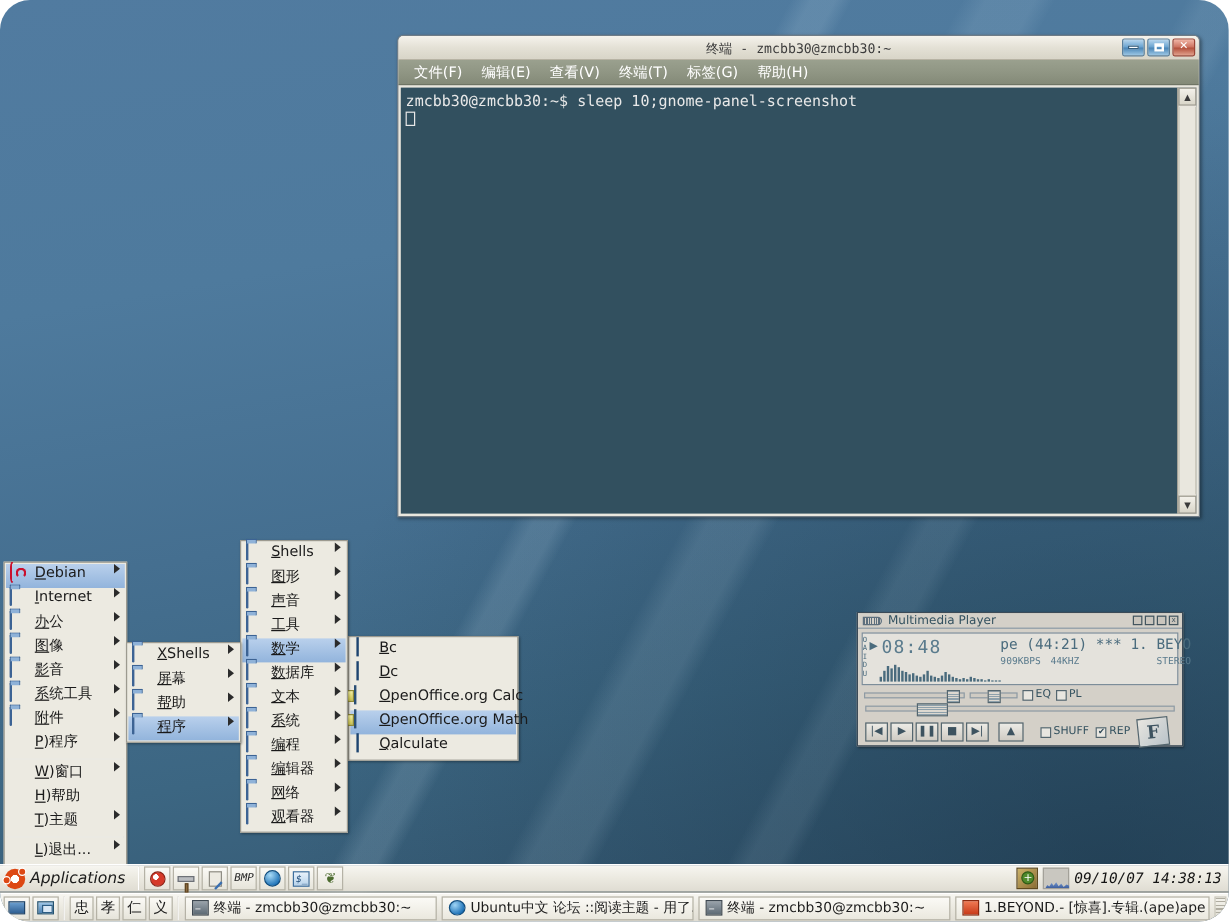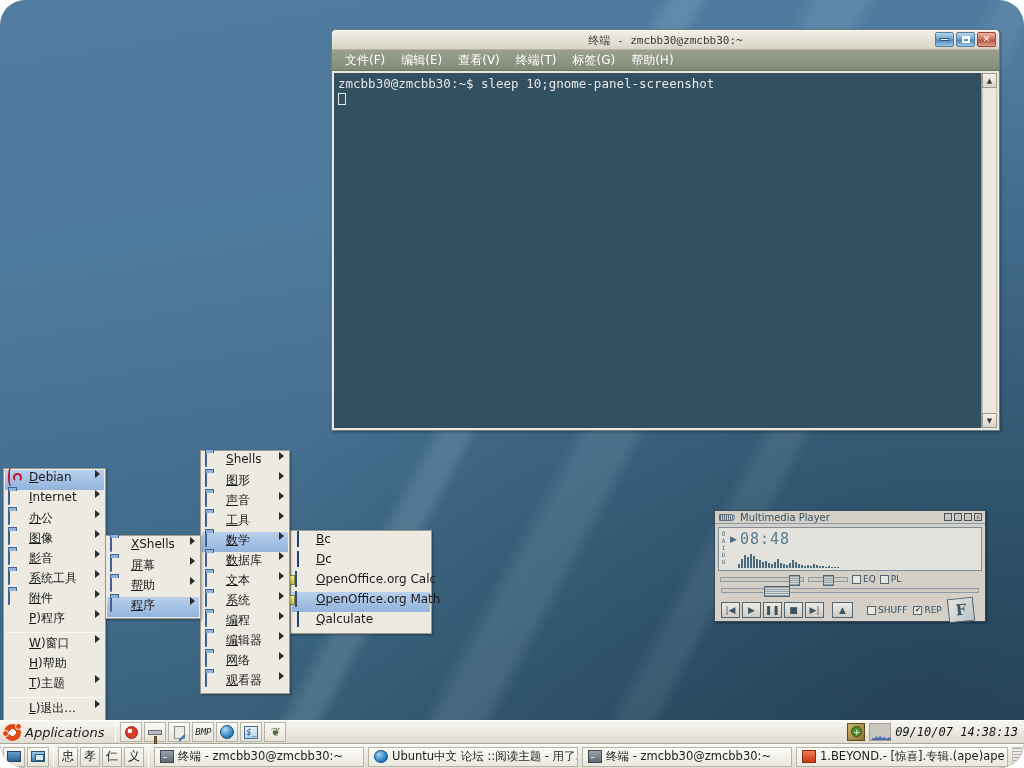--- a/index.html
+++ b/index.html
@@ -386,20 +386,28 @@
               <i style="height: 3px;"></i>
               <i style="height: 2px;"></i>
               <i style="height: 2px;"></i>
               <i style="height: 1px;"></i>
               <i style="height: 2px;"></i>
               <i style="height: 1px;"></i>
               <i style="height: 1px;"></i>
               <i style="height: 1px;"></i>
             </div>
         </div>
+        <div id="mmp-right">
+          <div id="mmp-track">pe (44:21)  ***  1. BEYO</div>
+          <div id="mmp-info">
+            <span>909KBPS</span>
+            <span style="margin-left:8px">44KHZ</span>
+            <span class="sp">STEREO</span>
+          </div>
+        </div>
       </div>
 
       <div id="mmp-sliders">
         <div class="sl-track" style="width:84px">
           <div class="sl-thumb" style="left:68px"></div>
         </div>
         <div class="sl-track" style="width:40px">
           <div class="sl-thumb" style="left:14px"></div>
         </div>
         <div class="mchk">

